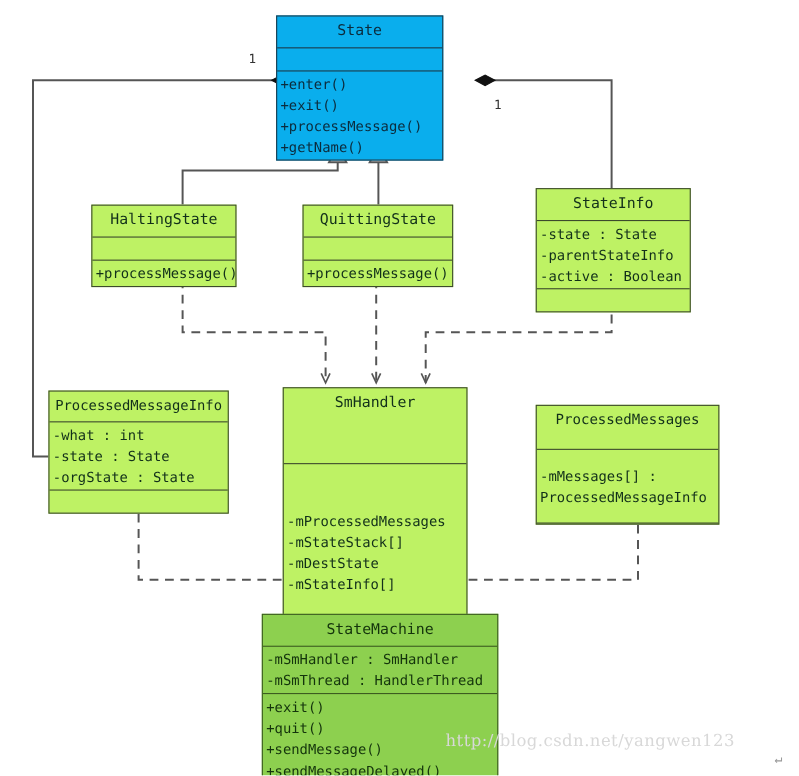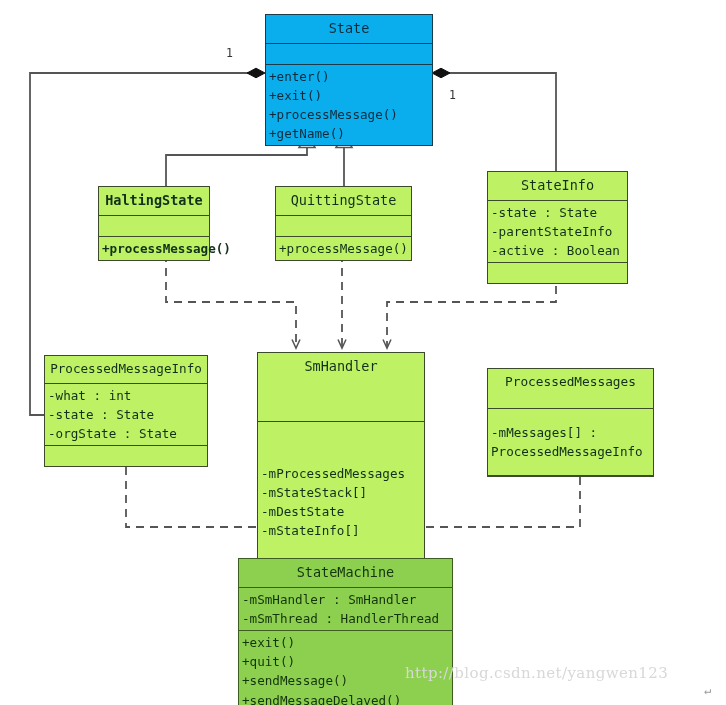--- a/index.html
+++ b/index.html
@@ -140,34 +140,34 @@
 
     <g>
       <path d="M340,467 L340,558" fill="none" stroke="#555555" stroke-width="1.8" stroke-dasharray="8,6" marker-end="url(#arrowOpen)"></path>
     </g>
 
     <g>
       <path d="M580,435 L580,527 L393,527 L393,558" fill="none" stroke="#555555" stroke-width="1.8" stroke-dasharray="8,6" marker-end="url(#arrowOpen)"></path>
     </g>
   </svg>
 
-  <div class="uml-class state-blue" style="left:265px; top:14px; width:168px;">
+  <div class="uml-class state-blue" style="left:251px; top:14px; width:152px;">
     <div class="cls-title">State</div>
     <div class="cls-sep"></div>
     <div class="cls-compartment empty"></div>
     <div class="cls-sep"></div>
     <div class="cls-compartment">
       <span class="member">+enter()</span>
       <span class="member">+exit()</span>
       <span class="member">+processMessage()</span>
       <span class="member">+getName()</span>
     </div>
   </div>
 
-  <div class="uml-class" style="left:98px; top:186px; width:112px;font-weight:bold;">
+  <div class="uml-class" style="left:83px; top:186px; width:132px;">
     <div class="cls-title">HaltingState</div>
     <div class="cls-sep"></div>
     <div class="cls-compartment empty"></div>
     <div class="cls-sep"></div>
     <div class="cls-compartment">
       <span class="member">+processMessage()</span>
     </div>
   </div>
 
   <div class="uml-class" style="left:275px; top:186px; width:137px;">

